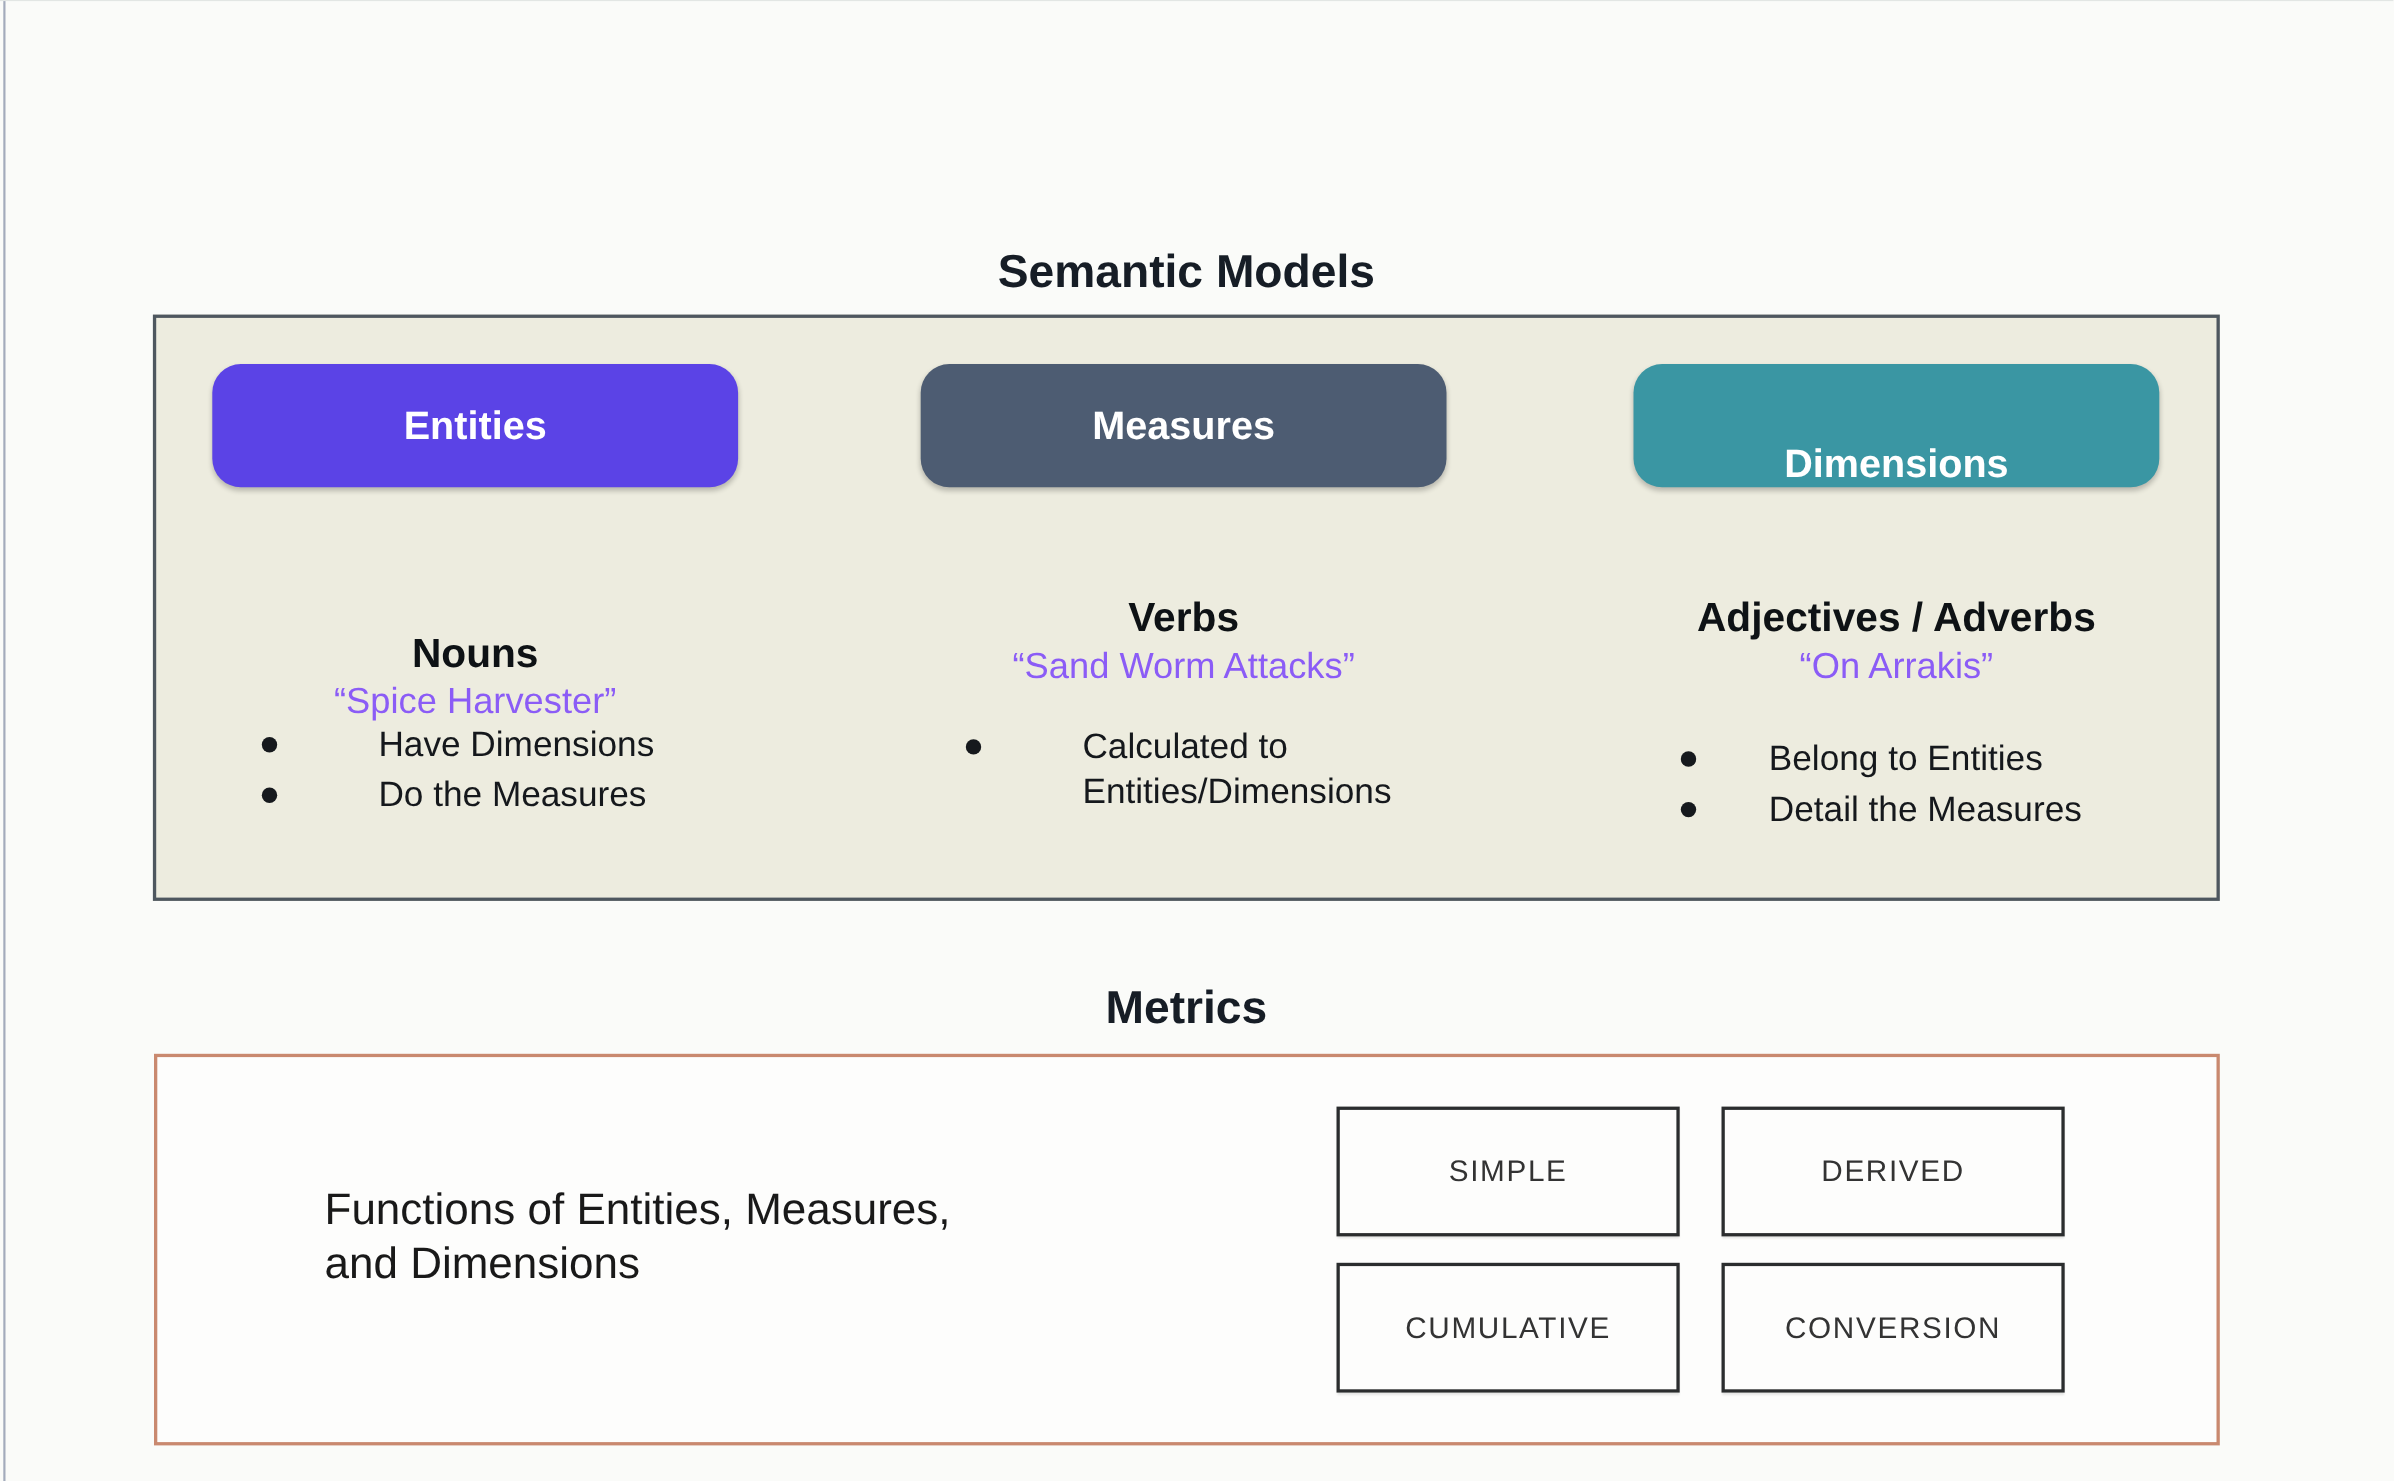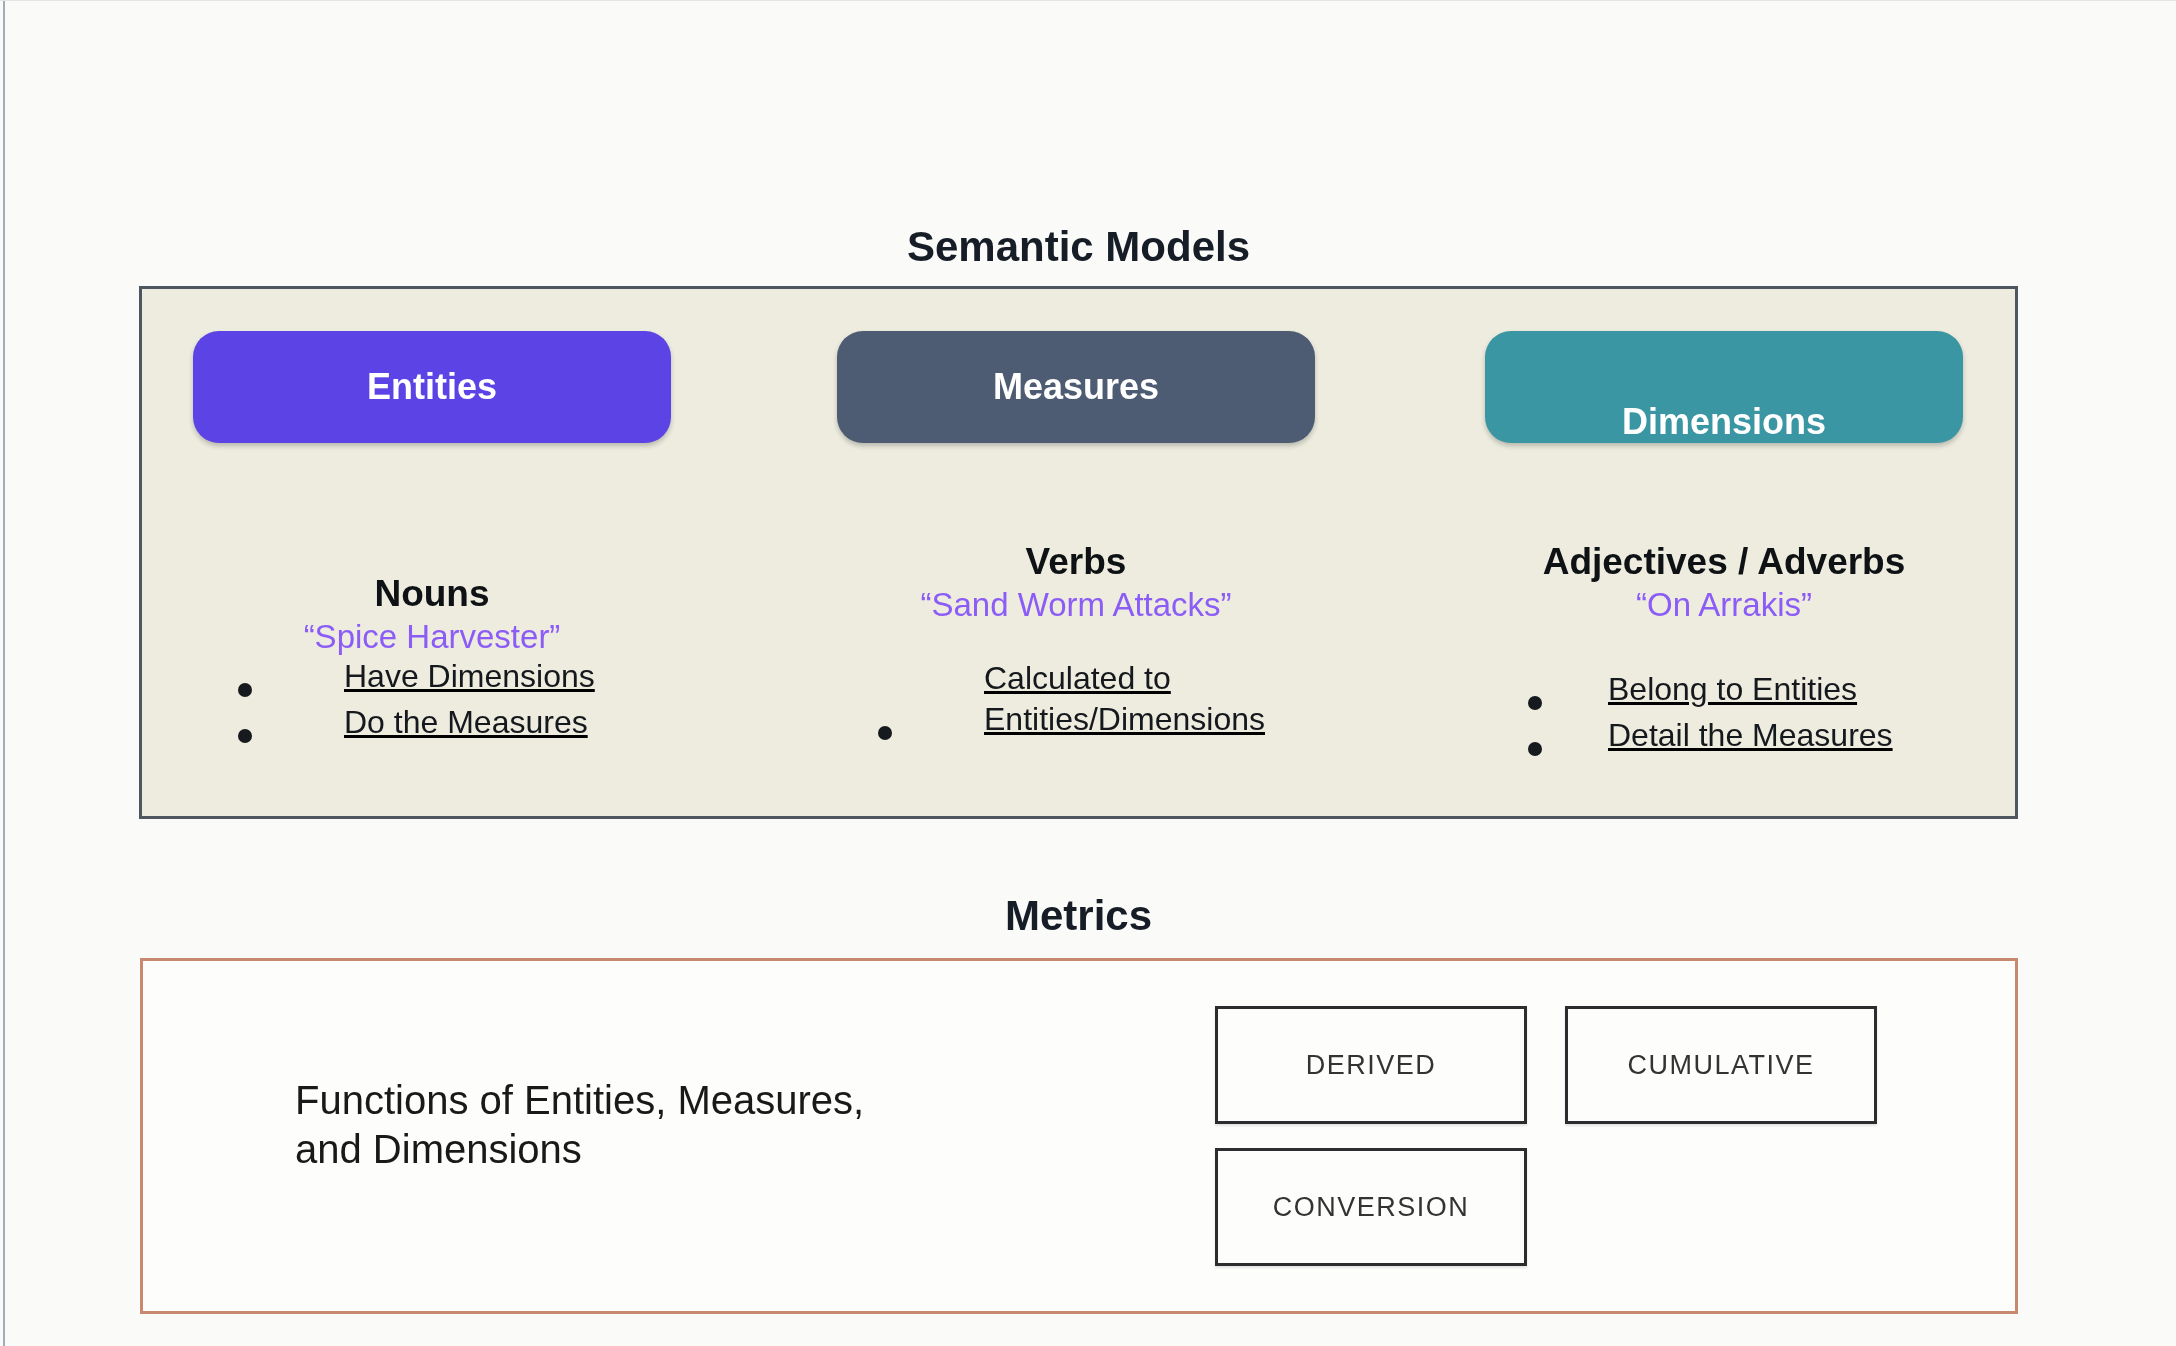--- a/index.html
+++ b/index.html
@@ -43,21 +43,21 @@
   }
   .ct-entities{left:132px;margin-top:32px;}
   .ct-measures{left:776px;}
   .ct-dimensions{left:1424px;}
   .col-heading{font-size:37px;font-weight:700;color:#0e1215;line-height:1.15;}
   .col-quote{font-size:33px;color:#8b5cf6;margin-top:2px;}
   .bullets{position:absolute;}
   .bl-entities{left:238px;top:655px;}
   .bl-measures{left:878px;top:657px;}
   .bl-dimensions{left:1528px;top:668px;}
-  .bullet-row{display:flex;align-items:flex-end;margin-bottom:5px;text-decoration:underline;}
+  .bullet-row{display:flex;align-items:flex-start;margin-bottom:5px;}
   .bullet-dot{
     width:14px;height:14px;border-radius:50%;background:#16191d;
     margin-top:14px;flex:0 0 auto;
   }
   .bullet-gap-wide{width:92px;flex:0 0 auto;}
   .bullet-gap{width:66px;flex:0 0 auto;}
   .bullet-text{
     font-size:32px;color:#15181c;line-height:1.28;text-align:left;
   }
   .bt-wrap{max-width:370px;}
@@ -148,20 +148,23 @@
     </div>
   </div>
 
   <div class="section-heading metrics-heading">Metrics</div>
   <div class="metrics-panel" style="border-color: rgb(201, 137, 111);"></div>
   <div class="metrics-desc">Functions of Entities, Measures,
 and Dimensions</div>
 
   <div class="metric-grid">
     <div class="metric-box">
+      <span>SIMPLE</span>
+    </div>
+    <div class="metric-box">
       <span>DERIVED</span>
     </div>
     <div class="metric-box">
       <span>CUMULATIVE</span>
     </div>
     <div class="metric-box">
       <span>CONVERSION</span>
     </div>
   </div>
 </div>

